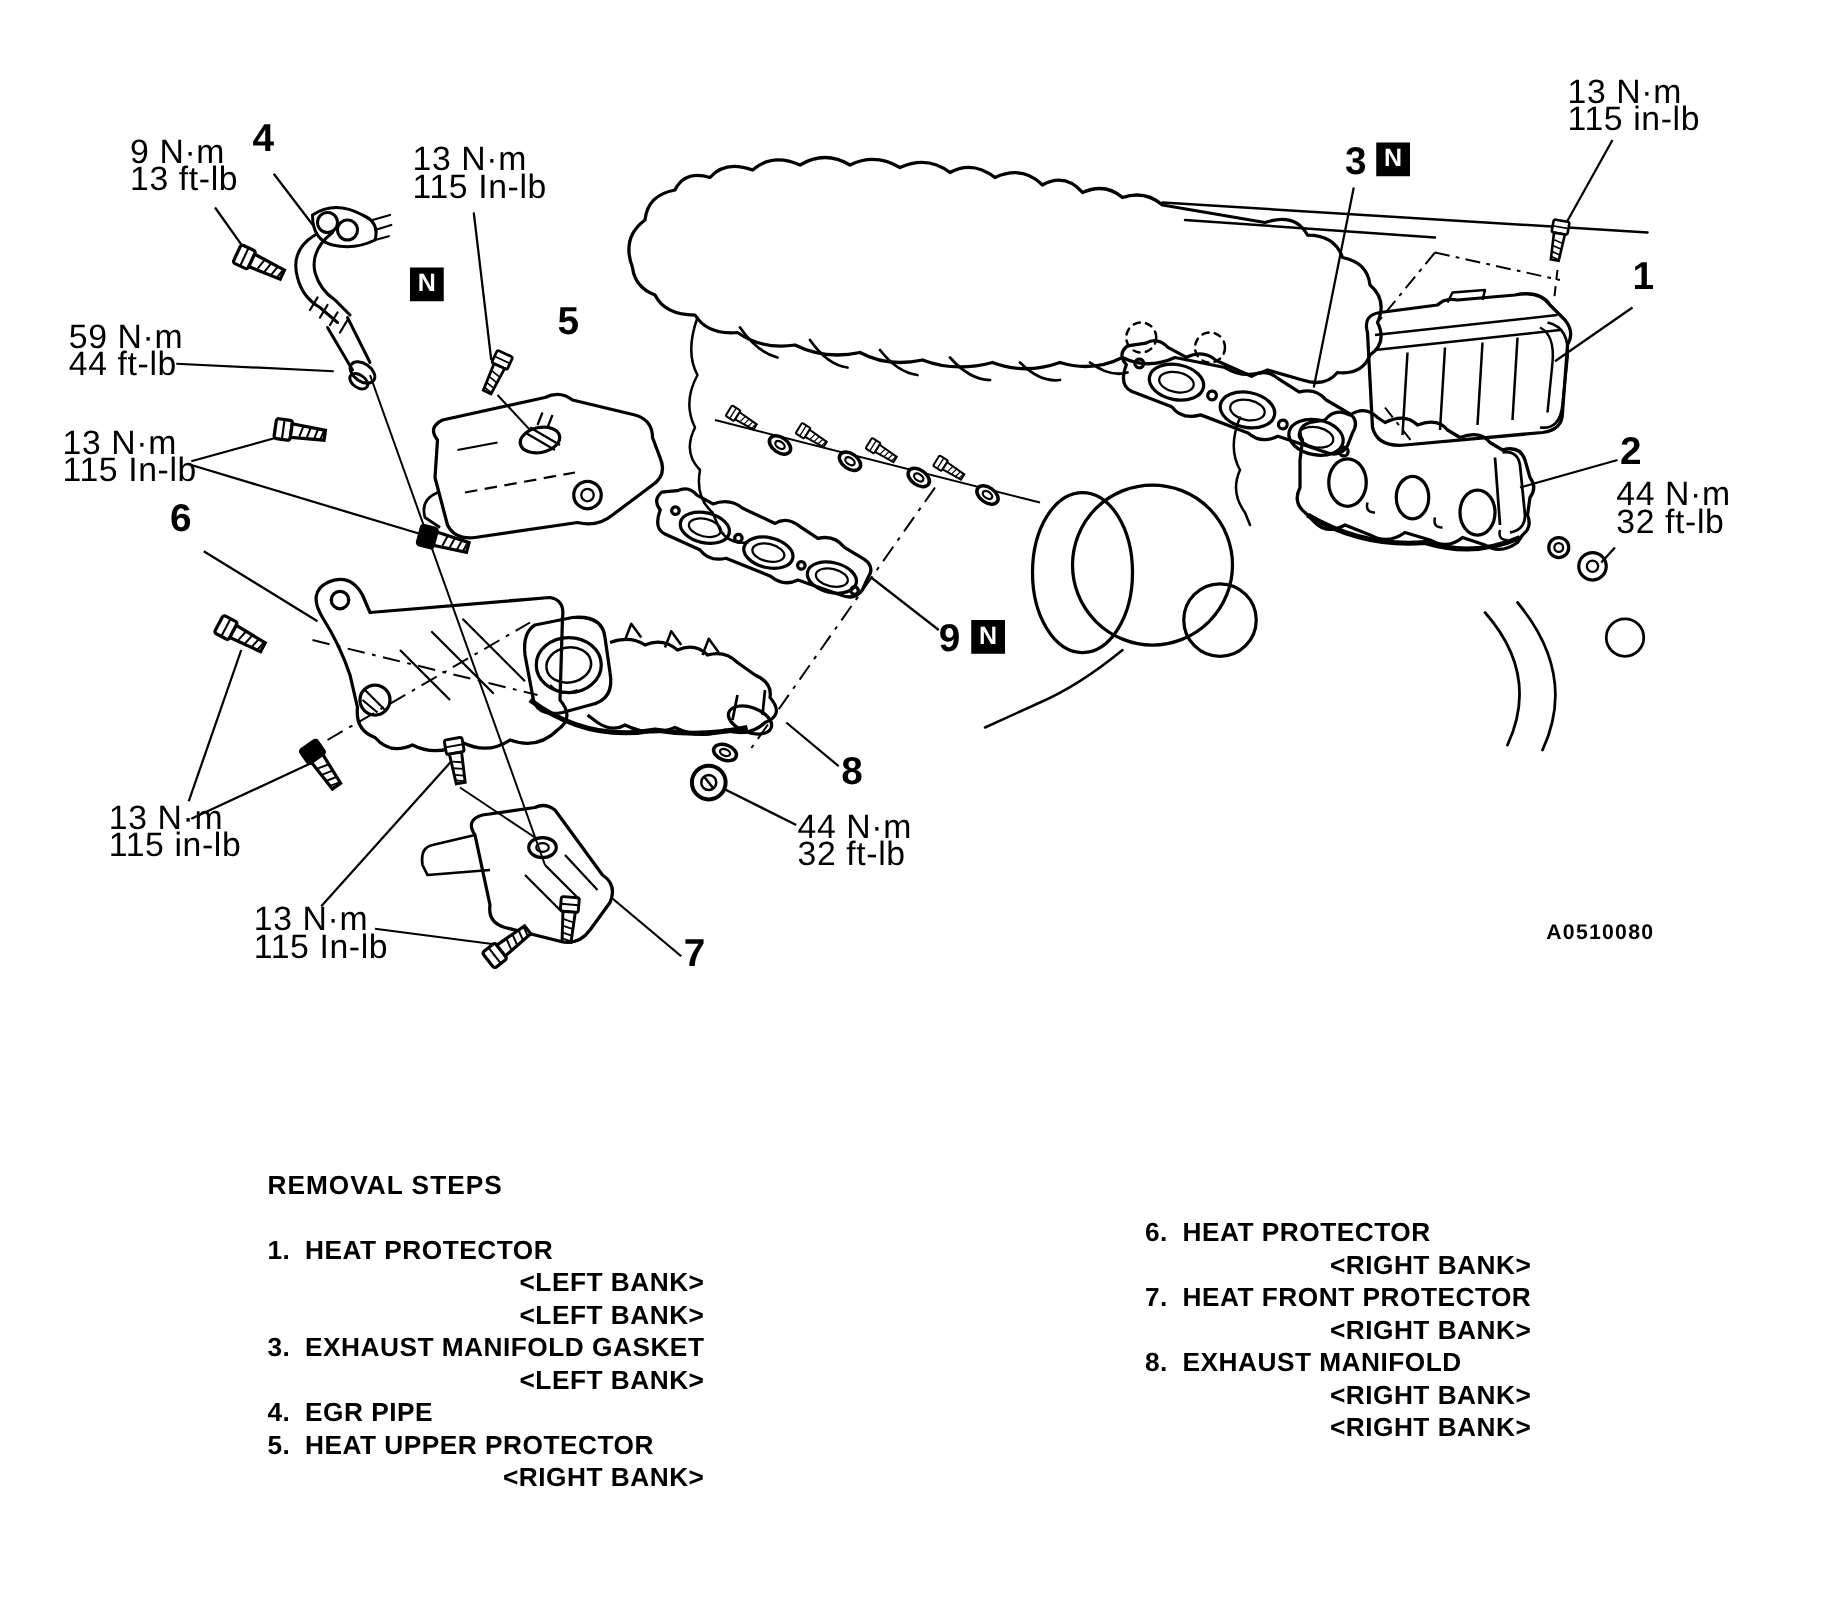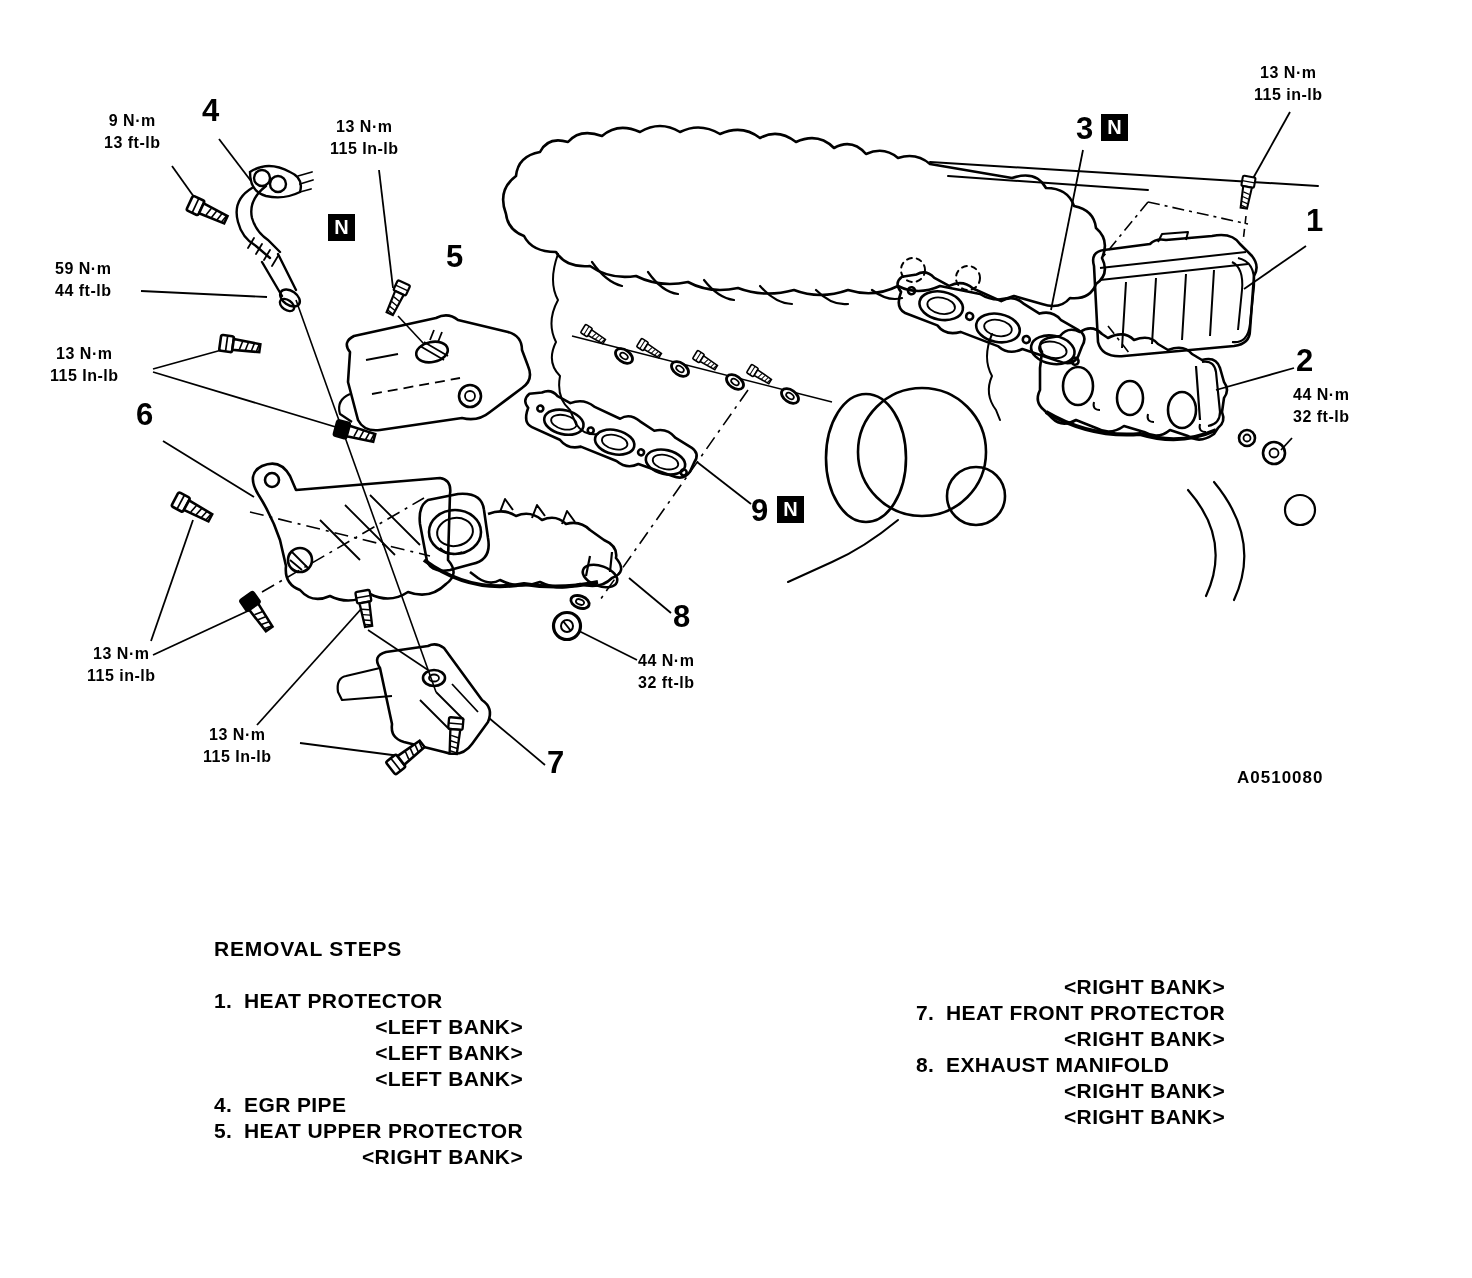--- a/index.html
+++ b/index.html
@@ -1,19 +1,19 @@
 <!DOCTYPE html>
 <html><head>
 <meta charset="utf-8">
 <style>
   html,body{margin:0;padding:0;background:#fff;}
   #page{position:relative;width:1472px;height:1278px;background:#ffffff;overflow:hidden;
         font-family:"Liberation Sans",sans-serif;color:#000;}
   svg{position:absolute;left:0;top:0;}
-  .tq{position:absolute;font-weight:bold;font-size:16px;line-height:22px;letter-spacing:.5px;white-space:nowrap;text-align:center;}
+  .tq{position:absolute;font-weight:normal;font-size:27px;line-height:22px;letter-spacing:.5px;white-space:nowrap;}
   .tq span{display:block;}
   .callout{position:absolute;font-weight:bold;font-size:31px;line-height:30px;}
   .nflag{position:absolute;width:27px;height:27px;background:#000;color:#fff;font-weight:bold;
          font-size:20px;display:flex;align-items:center;justify-content:center;}
   .figcode{position:absolute;font-weight:bold;font-size:17px;letter-spacing:1px;}
   .steps{position:absolute;font-weight:bold;font-size:21px;line-height:26px;letter-spacing:.4px;white-space:nowrap;}
   .steps-title{margin-bottom:26px;font-size:21px;letter-spacing:.8px;}
   .step-num{display:inline-block;width:30px;}
   .step-bank{padding-left:30px;text-align:right;}
 </style>
@@ -306,47 +306,49 @@
   <div class="callout" style="left:673px;top:602px">8</div>
   <div class="callout" style="left:751px;top:496px">9</div>
   <div class="callout" style="left:1076px;top:114px">3</div>
   <div class="callout" style="left:1306px;top:206px">1</div>
   <div class="callout" style="left:1296px;top:346px">2</div>
 
   <div class="nflag" style="left:328px;top:214px">N</div>
   <div class="nflag" style="left:777px;top:496px">N</div>
   <div class="nflag" style="left:1101px;top:114px">N</div>
 
-  <div class="figcode" style="left:1237px;top:768px">A0510080</div>
+  <div class="figcode" style="left:1237px;top:736px">A0510080</div>
 
   <div class="steps" style="left:214px;top:936px">
     <div class="steps-title">REMOVAL STEPS</div>
 
     <div class="step">
       <div><span class="step-num">1.</span><span>HEAT PROTECTOR</span></div>
       <div class="step-bank">&lt;LEFT BANK&gt;</div>
     </div>
     <div class="step">
       <div class="step-bank">&lt;LEFT BANK&gt;</div>
     </div>
     <div class="step">
+      <div><span class="step-num">3.</span><span>EXHAUST MANIFOLD GASKET</span></div>
       <div class="step-bank">&lt;LEFT BANK&gt;</div>
     </div>
     <div class="step">
       <div><span class="step-num">4.</span><span>EGR PIPE</span></div>
       <div class="step-bank"></div>
     </div>
     <div class="step">
       <div><span class="step-num">5.</span><span>HEAT UPPER PROTECTOR</span></div>
       <div class="step-bank">&lt;RIGHT BANK&gt;</div>
     </div>
   </div>
 
   <div class="steps" style="left:916px;top:974px">
     <div class="step">
+      <div><span class="step-num">6.</span><span>HEAT PROTECTOR</span></div>
       <div class="step-bank">&lt;RIGHT BANK&gt;</div>
     </div>
     <div class="step">
       <div><span class="step-num">7.</span><span>HEAT FRONT PROTECTOR</span></div>
       <div class="step-bank">&lt;RIGHT BANK&gt;</div>
     </div>
     <div class="step">
       <div><span class="step-num">8.</span><span>EXHAUST MANIFOLD</span></div>
       <div class="step-bank">&lt;RIGHT BANK&gt;</div>
     </div>

